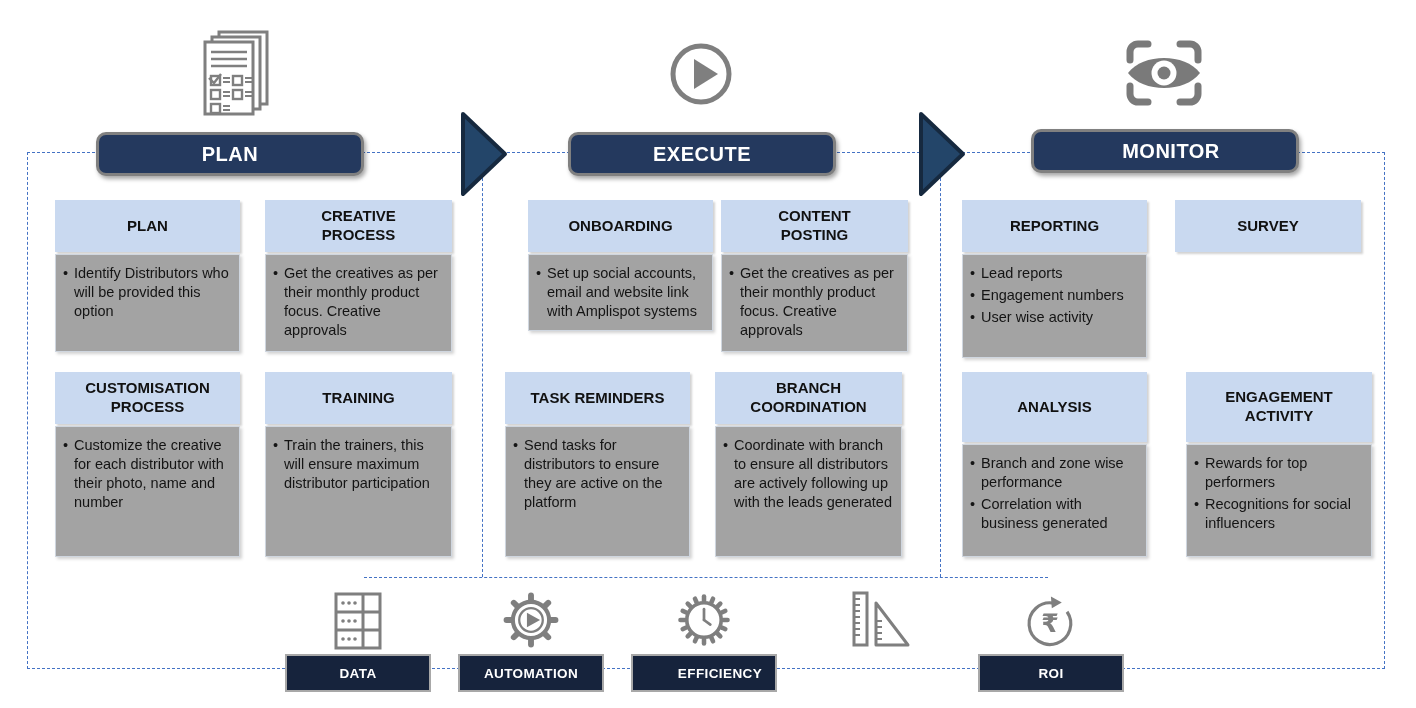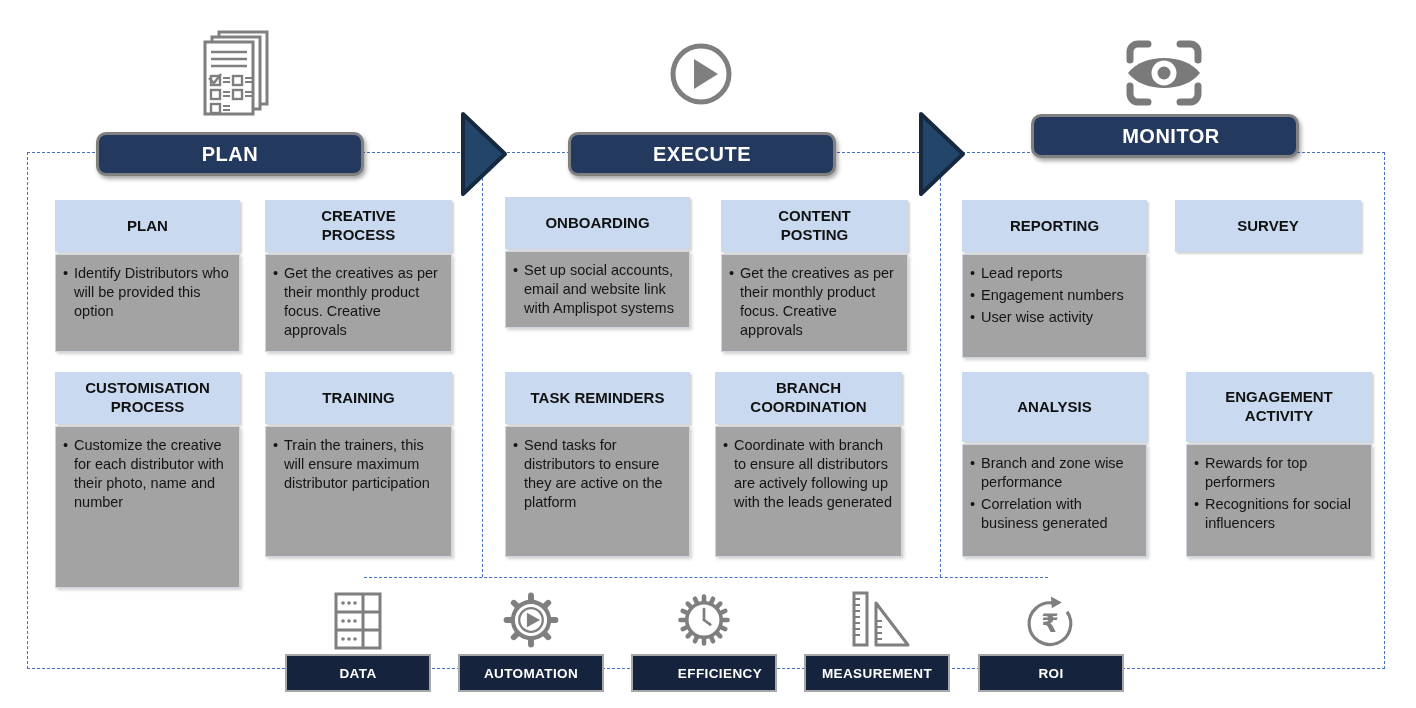--- a/index.html
+++ b/index.html
@@ -16,21 +16,21 @@
   .vdash.v1 { left:482px; } .vdash.v2 { left:940px; }
   .hdash { position:absolute; height:0; border-top:1px dashed #4472C4; left:364px; top:577px; width:684px; }
 
   
   .pill { position:absolute; width:268px; height:44px; background:#24395E;
     border:3px solid #808080; border-radius:10px; color:#fff; font-weight:bold;
     font-size:20px; letter-spacing:.5px; display:flex; align-items:center; justify-content:center;
     box-shadow:2px 3px 4px rgba(0,0,0,.35); z-index:3; }
   .pill.plan { left:96px; top:132px; }
   .pill.execute { left:568px; top:132px; }
-  .pill.monitor { left:1031px; top:114px;padding-left:12px; }
+  .pill.monitor { left:1031px; top:129px;padding-left:12px; }
 
   
   .arrow { position:absolute; z-index:3; }
   .arrow.a1 { left:460px; top:111px; }
   .arrow.a2 { left:918px; top:111px; }
 
   
   .topicon { position:absolute; }
   .ic-plan { left:197px; top:28px; }
   .ic-exec { left:668px; top:41px; }
@@ -43,23 +43,23 @@
     line-height:1.25; box-shadow:2px 2px 2px rgba(0,0,0,.18); padding:4px 6px; }
   .card-head span.two-line { display:block; max-width:132px; margin:0 auto; }
   .card-body { flex:1; background:#a3a3a3; border:1px solid #cfd6df; margin-top:2px;
     box-shadow:2px 2px 3px rgba(0,0,0,.18); padding:9px 4px 6px 7px; }
   .card-body ul { list-style:none; font-size:14.5px; line-height:1.3; color:#141414; }
   .card-body li { position:relative; padding-left:11px; margin-bottom:3px; }
   .card-body li::before { content:"\2022"; position:absolute; left:0; top:0; }
 
   #p1 {left:55px;  top:200px; width:185px; height:152px;}
   #p2 {left:265px; top:200px; width:187px; height:152px;}
-  #p3 {left:55px;  top:372px; width:185px; height:216px;}
+  #p3 {left:55px;  top:372px; width:185px; height:185px;}
   #p4 {left:265px; top:372px; width:187px; height:185px;}
-  #e1 {left:505px; top:200px; width:185px; height:128px;justify-content:flex-end;}
+  #e1 {left:528px; top:200px; width:185px; height:128px;}
   #e2 {left:715px; top:200px; width:187px; height:152px;margin-left:6px;}
   #e3 {left:505px; top:372px; width:185px; height:185px;}
   #e4 {left:715px; top:372px; width:187px; height:185px;}
   #m1 {left:962px;  top:200px; width:185px; height:158px;}
   #m2 {left:1175px; top:200px; width:186px; height:158px;}
   #m3 {left:962px;  top:372px; width:185px; height:185px;}
   #m4 {left:1175px; top:372px; width:186px; height:185px;margin-left:11px;}
   #m3 .card-head, #m4 .card-head { min-height:70px; }
 
   
@@ -355,20 +355,17 @@
 
   <div class="fbox f1">
       <span>DATA</span>
     </div>
   <div class="fbox f2">
       <span>AUTOMATION</span>
     </div>
   <div class="fbox f3">
       <span>EFFICIENCY</span>
     </div>
-  <div class="fbox f4">
-      <span>MEASUREMENT</span>
-    </div>
   <div class="fbox f5">
       <span>ROI</span>
     </div>
 
 </div>
 
 </body></html>

